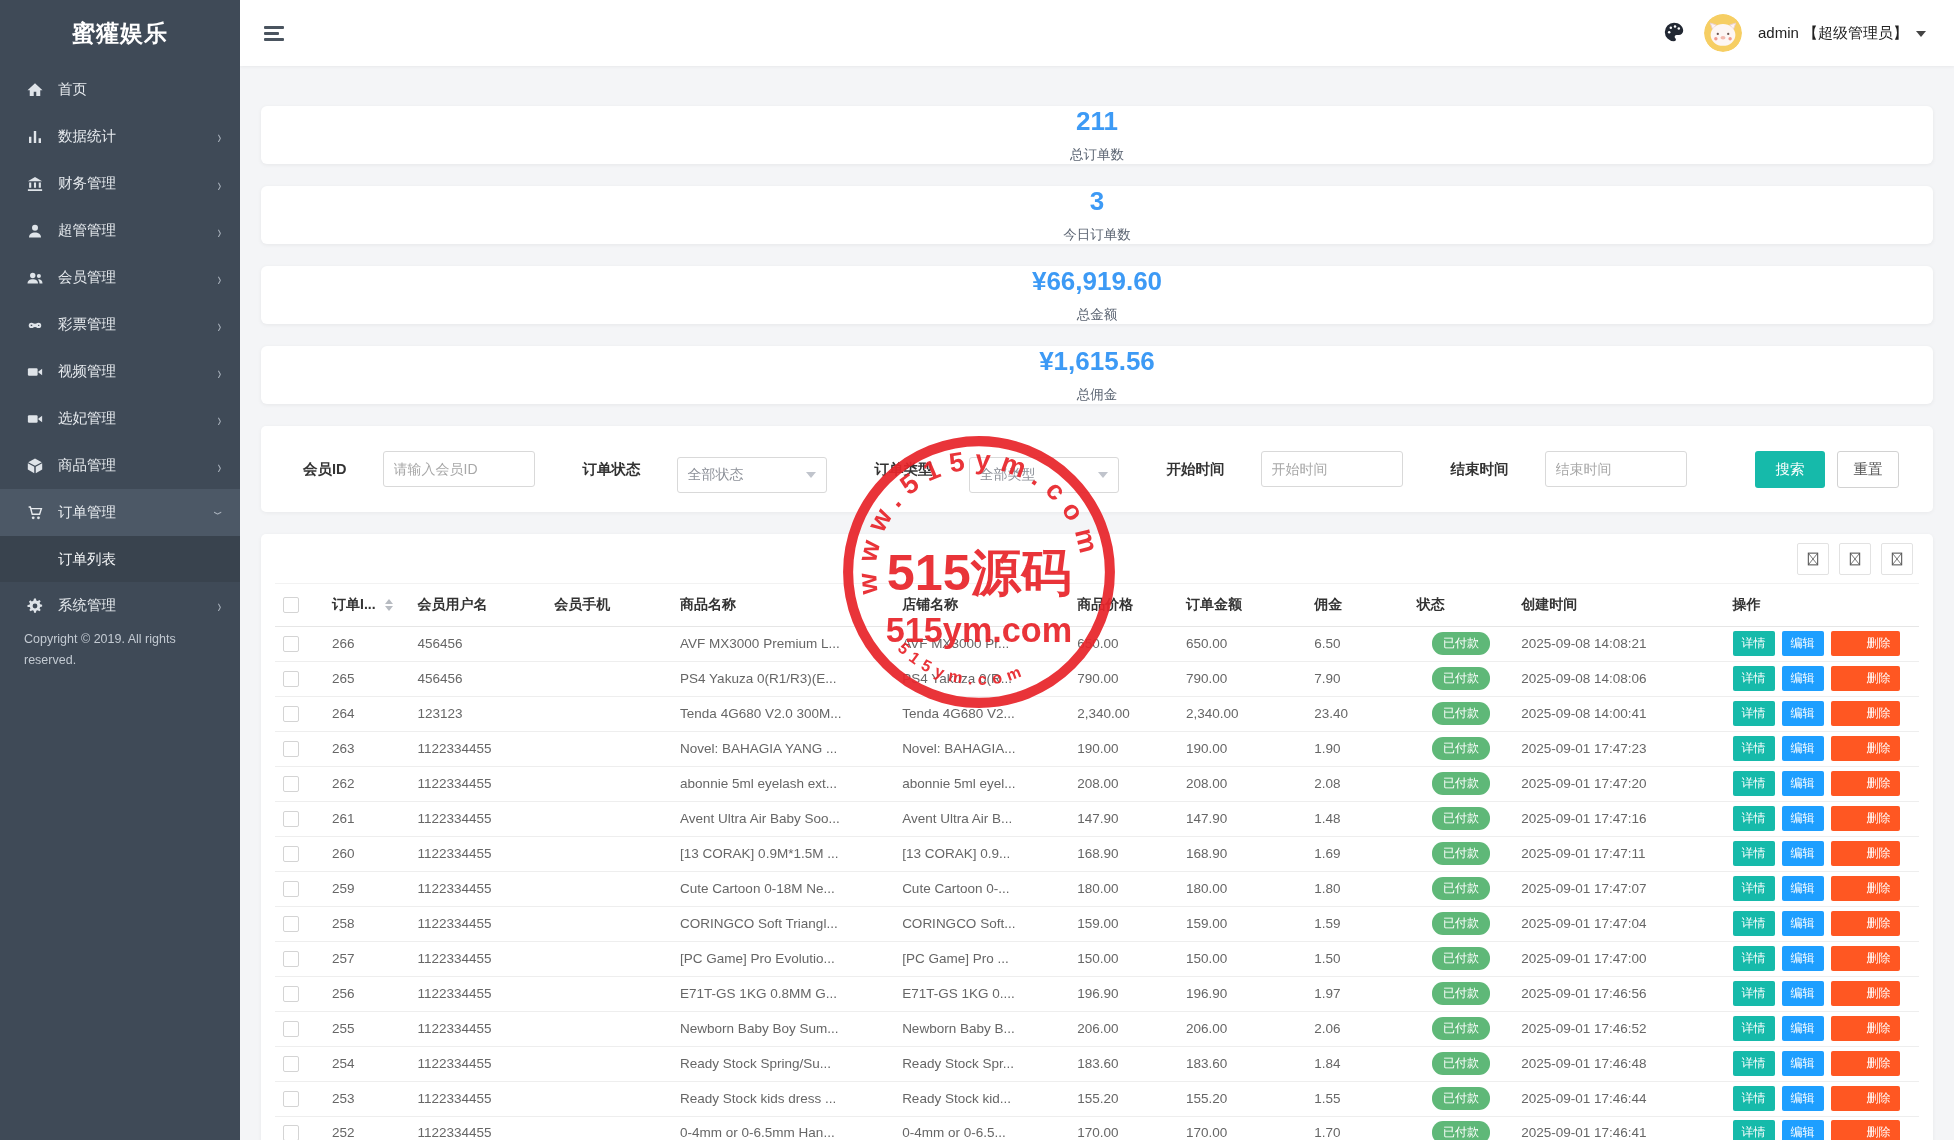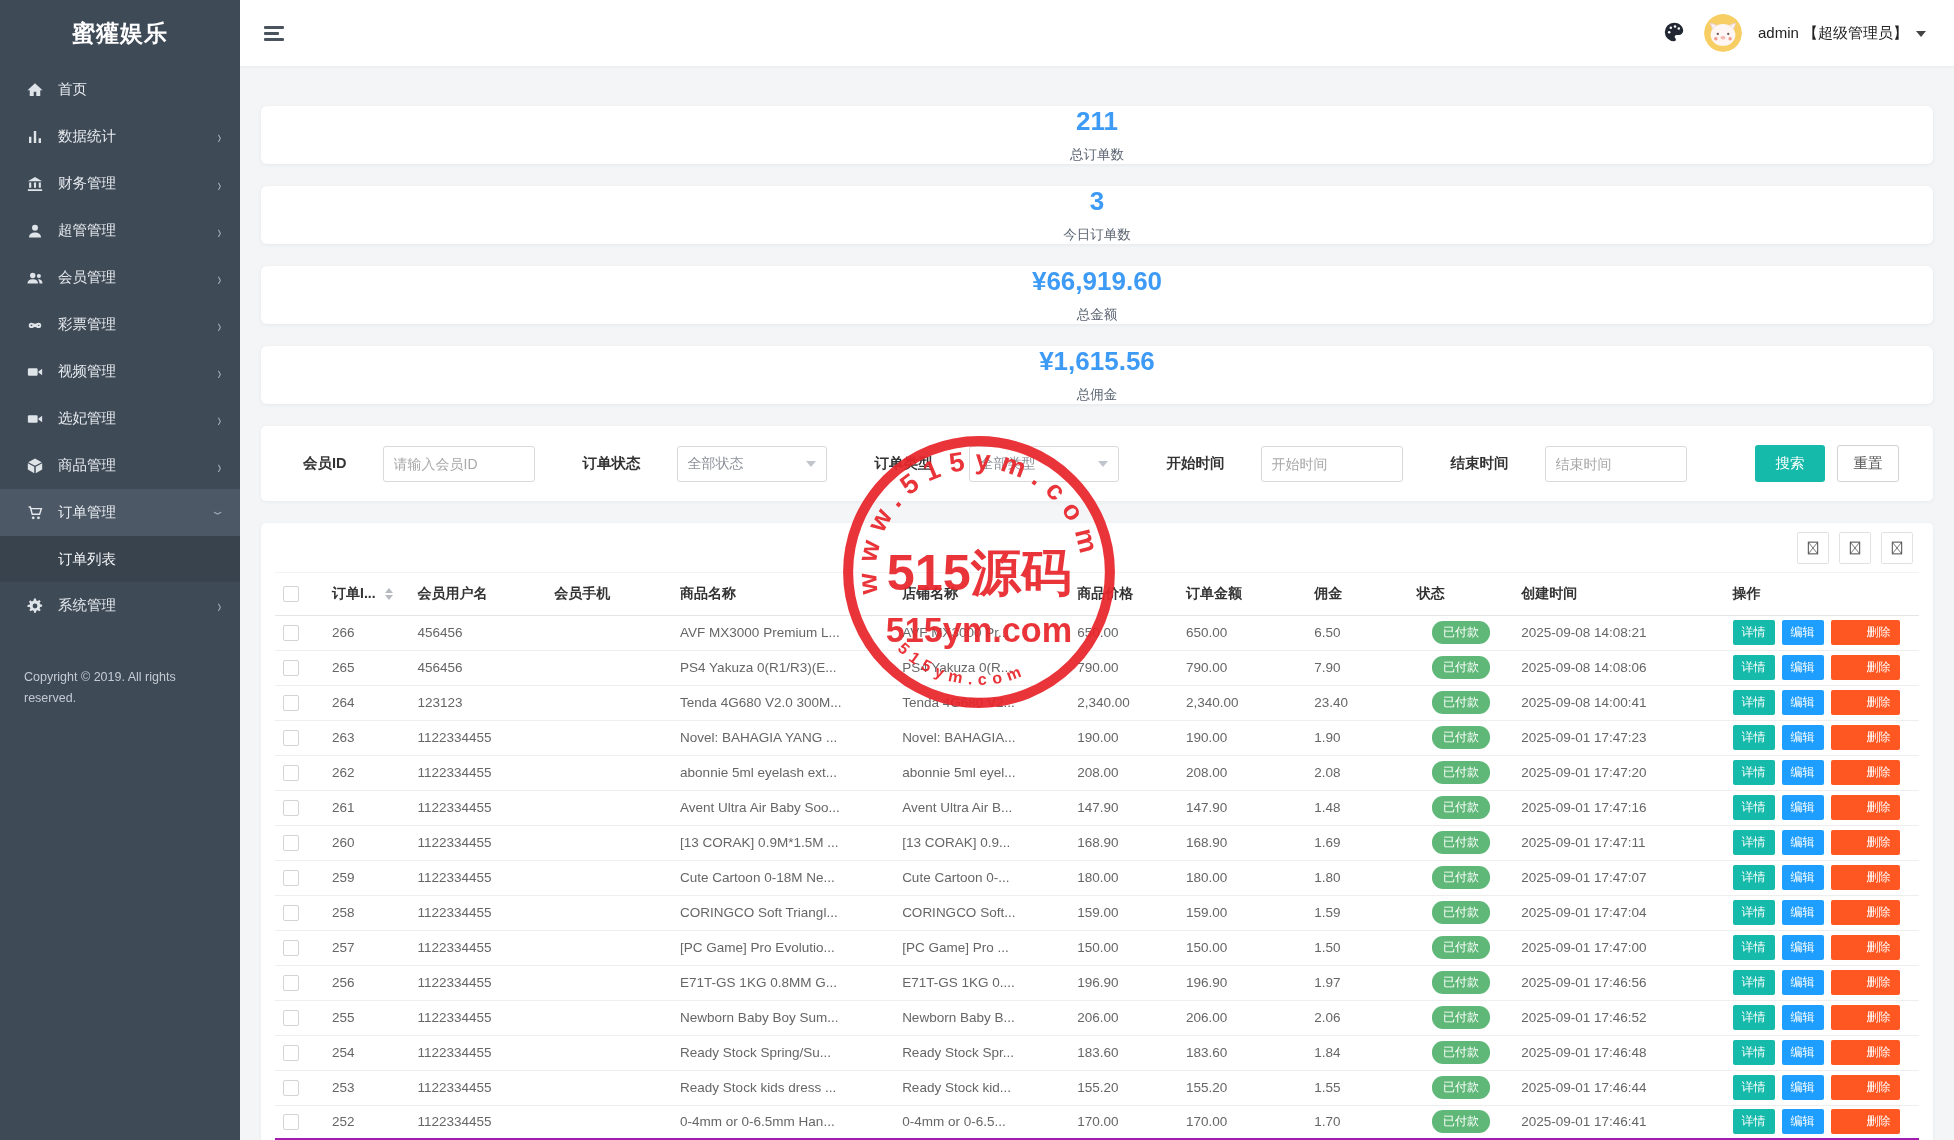--- a/index.html
+++ b/index.html
@@ -15,21 +15,21 @@
     font-size:14.5px; color:#e6eaee; cursor:pointer; position:relative; }
   .side-item.active { background:#4c5866; }
   .si-icon { width:18px; height:18px; margin-right:14px; display:inline-flex; }
   .si-icon svg { width:18px; height:18px; fill:#dfe4e9; }
   .si-label { flex:1; }
   .si-arrow { font-size:14px; color:#aab3bd; transform:scale(.8,1.3); }
   .si-arrow.down { transform:rotate(90deg) scale(.8,1.3); }
   .side-sub { background:#39434e; }
   .side-sub .sub-item { height:46px; display:flex; align-items:center;
     padding-left:58px; font-size:14.5px; color:#f2f4f6; cursor:pointer; }
-  .copyright { margin-top:38px; padding:0 24px; font-size:12.5px; color:#c3cad2; line-height:1.7; }
+  .copyright { padding:0 24px; font-size:12.5px; color:#c3cad2; line-height:1.7; }
 
   
   .header { position:absolute; left:240px; top:0; right:0; height:66px; background:#fff;
     box-shadow:0 1px 3px rgba(0,0,0,.05); display:flex; align-items:center; z-index:10; }
   .hamburger { margin-left:24px; width:22px; cursor:pointer; }
   .hamburger i { display:block; height:3px; background:#4a545f; margin:3px 0; border-radius:1px; }
   .hamburger i:nth-child(1){ width:20px; } .hamburger i:nth-child(2){ width:15px; } .hamburger i:nth-child(3){ width:20px; }
   .header-right { margin-left:auto; display:flex; align-items:center; gap:16px; padding-right:28px; }
   .palette-btn { width:26px; height:26px; cursor:pointer; }
   .palette-btn svg { width:24px; height:24px; fill:#222833; }
@@ -50,21 +50,21 @@
 
   
   .filter-card { background:#fff; border-radius:5px; box-shadow:0 1px 4px rgba(0,0,0,.05);
     margin-top:22px; padding:19px 34px; display:flex; align-items:center;gap:24px; }
   .f-label { font-size:14.5px; color:#333; font-weight:bold; margin:0 12px 0 24px; white-space:nowrap; }
   .f-label:first-child { margin-left:8px; }
   .f-input { width:152px; height:36px; border:1px solid #d9d9d9; border-radius:3px;
     padding:0 10px; font-size:14px; color:#333; font-family:inherit; }
   .f-input::placeholder { color:#a8a8a8; }
   .f-select { width:150px; height:36px; border:1px solid #d9d9d9; border-radius:3px; background:#fff;
-    display:flex; align-items:center; padding:0 10px; font-size:14px; color:#8d9199; cursor:pointer; }
+    display:flex; align-items:center; padding:0 10px; font-size:14px; color:#8d9199; cursor:pointer;margin-top:12px; }
   .f-select .sel-caret { margin-left:auto; width:0; height:0; border-left:5px solid transparent;
     border-right:5px solid transparent; border-top:6px solid #c0c4cc; }
   .f-actions { margin-left:auto; display:flex; gap:12px; }
   .btn-search { width:70px; height:37px; background:#16baaa; color:#fff; border:none; border-radius:3px;
     font-size:14.5px; cursor:pointer; font-family:inherit; }
   .btn-reset { width:62px; height:37px; background:#fff; color:#555; border:1px solid #d2d2d2;
     border-radius:3px; font-size:14.5px; cursor:pointer; font-family:inherit; }
 
   
   .table-card { background:#fff; border-radius:5px; box-shadow:0 1px 4px rgba(0,0,0,.05);

